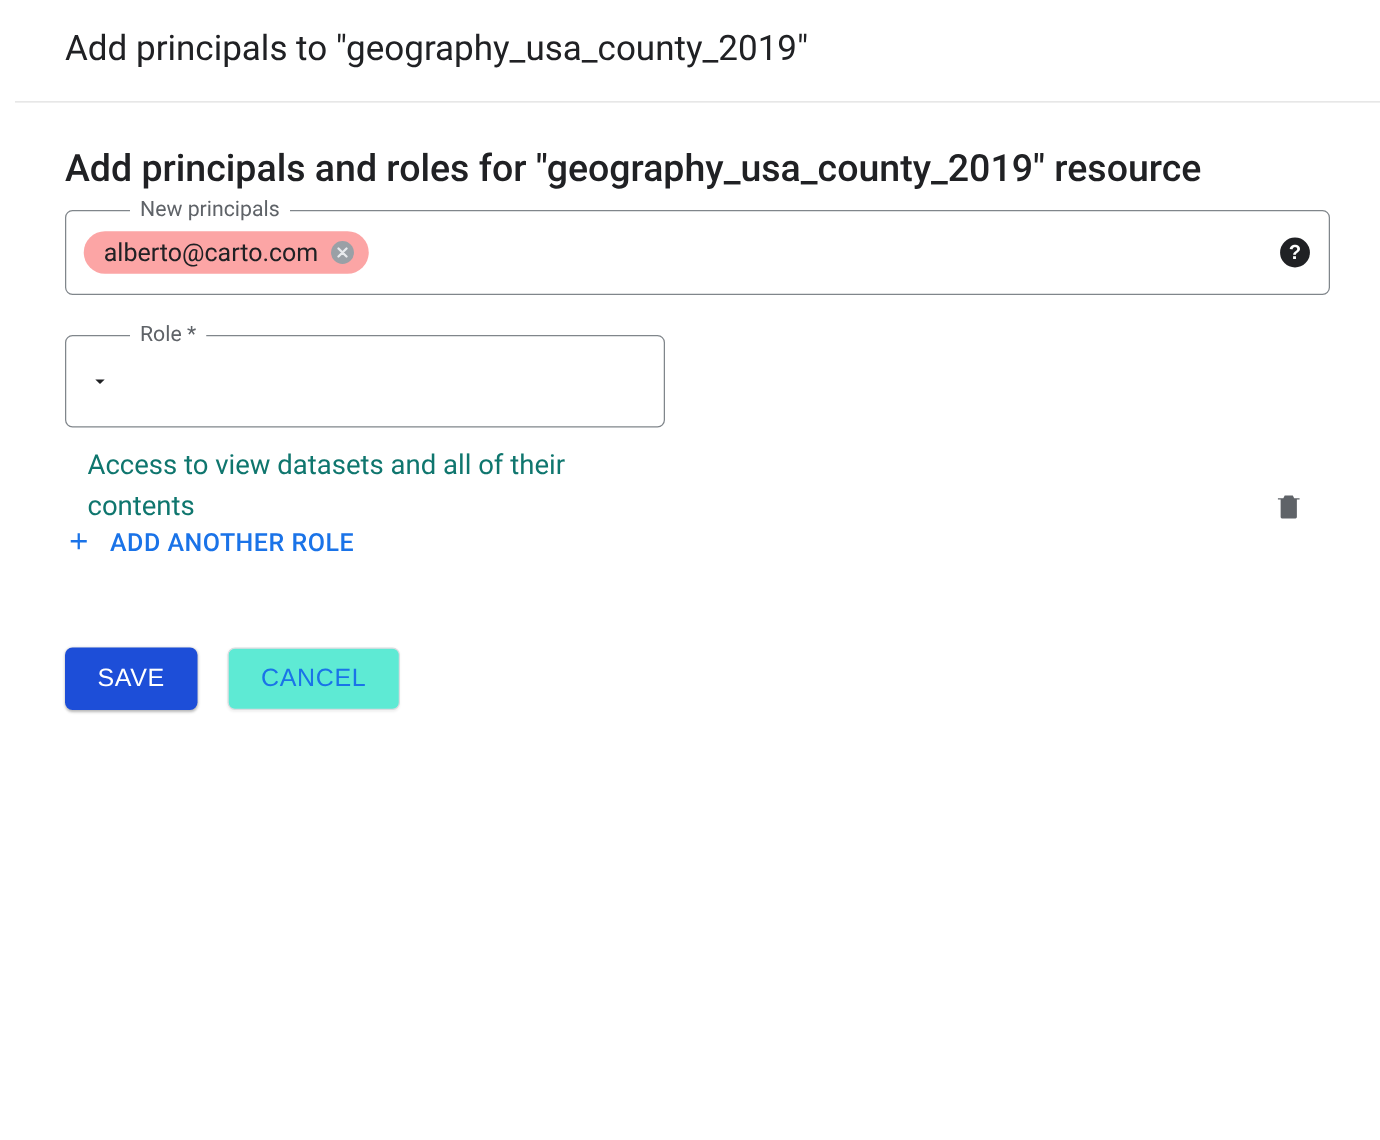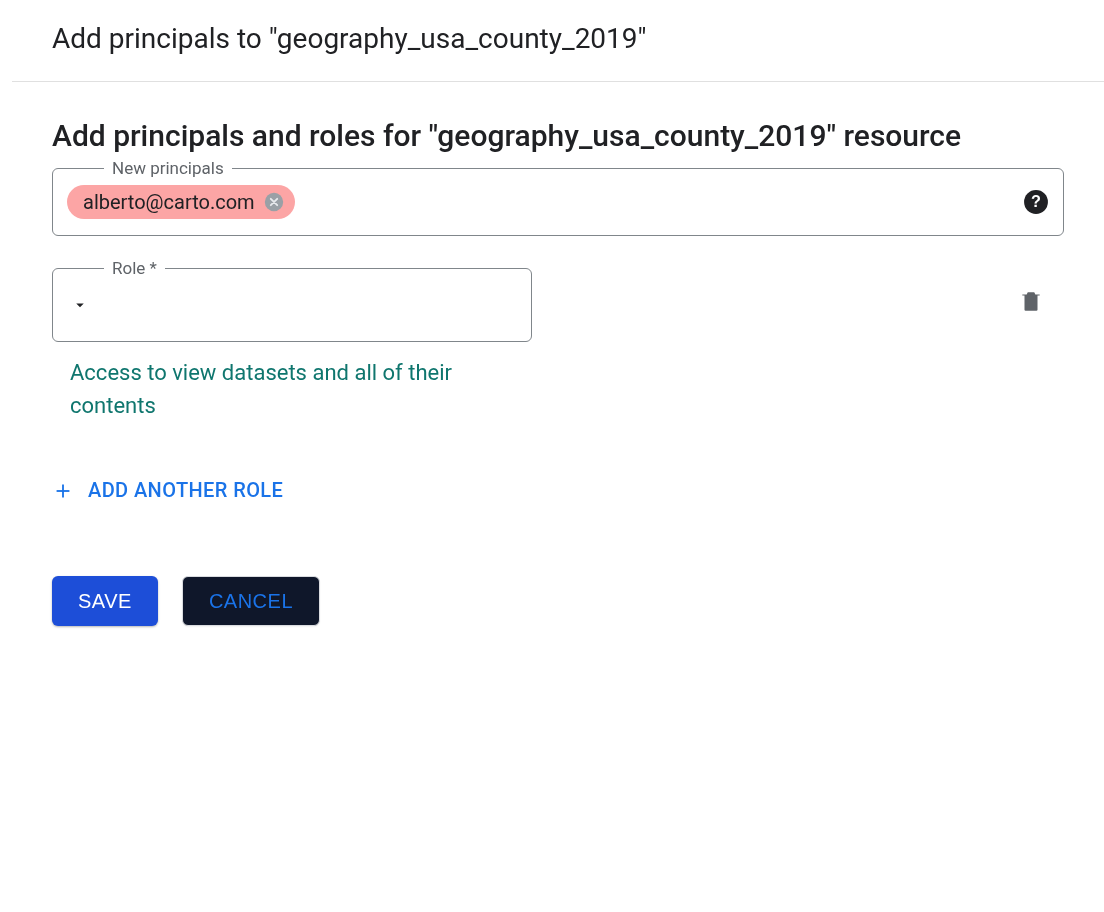--- a/index.html
+++ b/index.html
@@ -88,21 +88,21 @@
     cursor: pointer;
   }
   .chip-remove svg { display:block; }
   .help-icon {
     margin-left: auto;
     display: inline-flex;
     cursor: pointer;
   }
   .role-row {
     display: flex;
-    align-items: flex-start;
+    align-items: flex-end;
     margin-top: 32px;
     gap: 24px;
   }
   .role-col {
     flex: 0 0 480px;
   }
   .role-select {
     display: flex;
     align-items: center;
     justify-content: space-between;
@@ -125,22 +125,21 @@
     margin-left: auto;
     padding-top: 20px;
     padding-right: 20px;
   }
   .trash {
     cursor: pointer;
     color: #5f6368;
   }
   .add-role {
     display: inline-flex;
-    align-items: flex-end;
-    margin-top: 56px;
+    align-items: flex-start;
     cursor: pointer;
     color: #1a73e8;
     font-size: 20px;
     font-weight: 500;
     letter-spacing: 0.4px;
   }
   .add-role .plus {
     margin-right: 14px;
     display:inline-flex;
   }
@@ -158,21 +157,21 @@
     cursor: pointer;
     border: none;
     line-height: 1;
   }
   .btn-primary {
     background: #1d4ed8;
     color: #fff;
     box-shadow: 0 1px 2px rgba(0,0,0,0.2), 0 1px 3px rgba(0,0,0,0.1);
   }
   .btn-secondary {
-    background: #0f172a;
+    background: #5eead4;
     color: #1a73e8;
     border: 1px solid #dadce0;
     box-shadow: 0 1px 2px rgba(0,0,0,0.06);
   }
 </style>
 </head>
 <body>
 
 <div class="panel">
 

